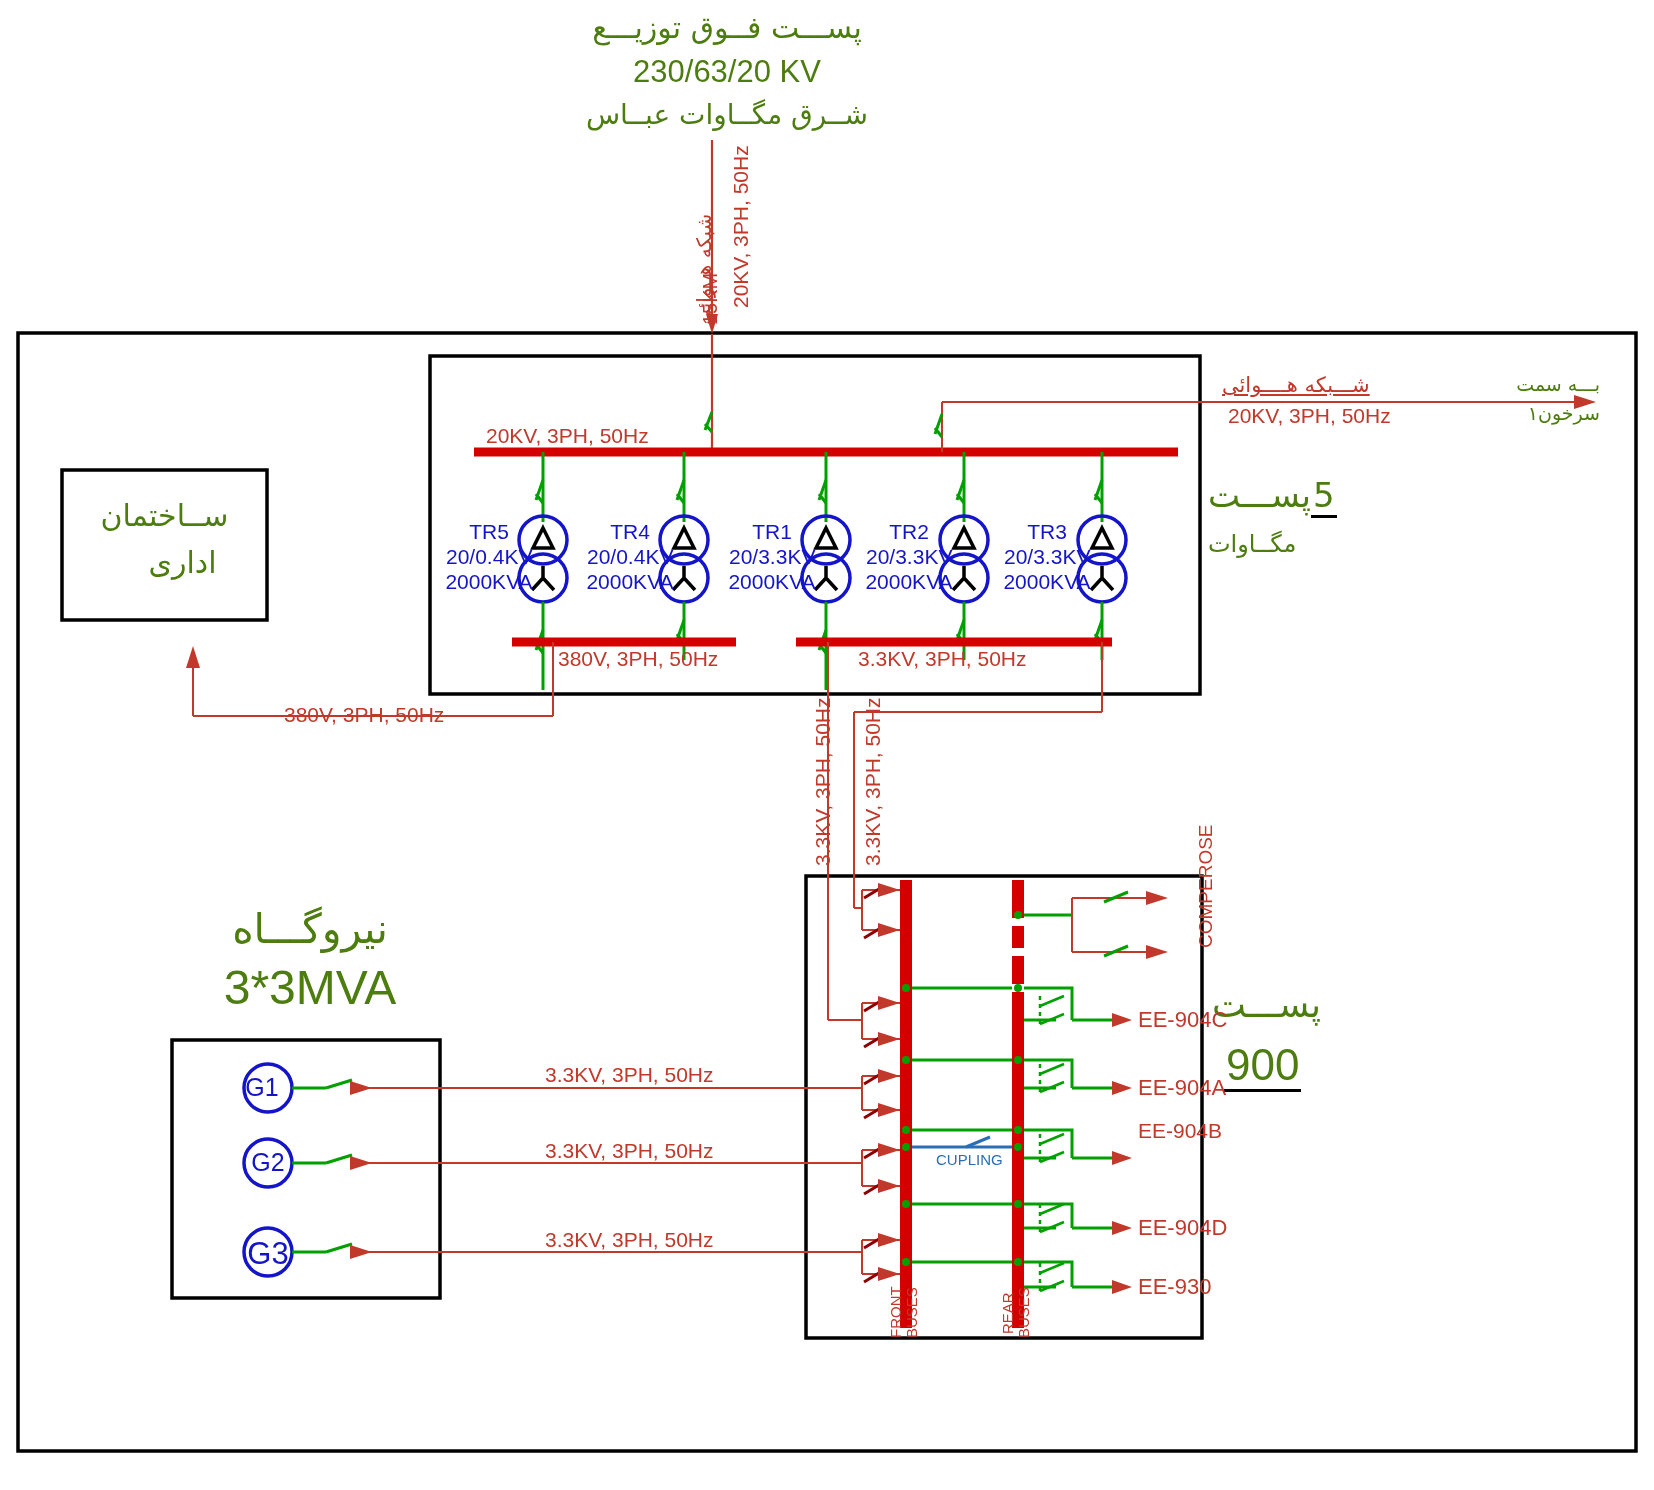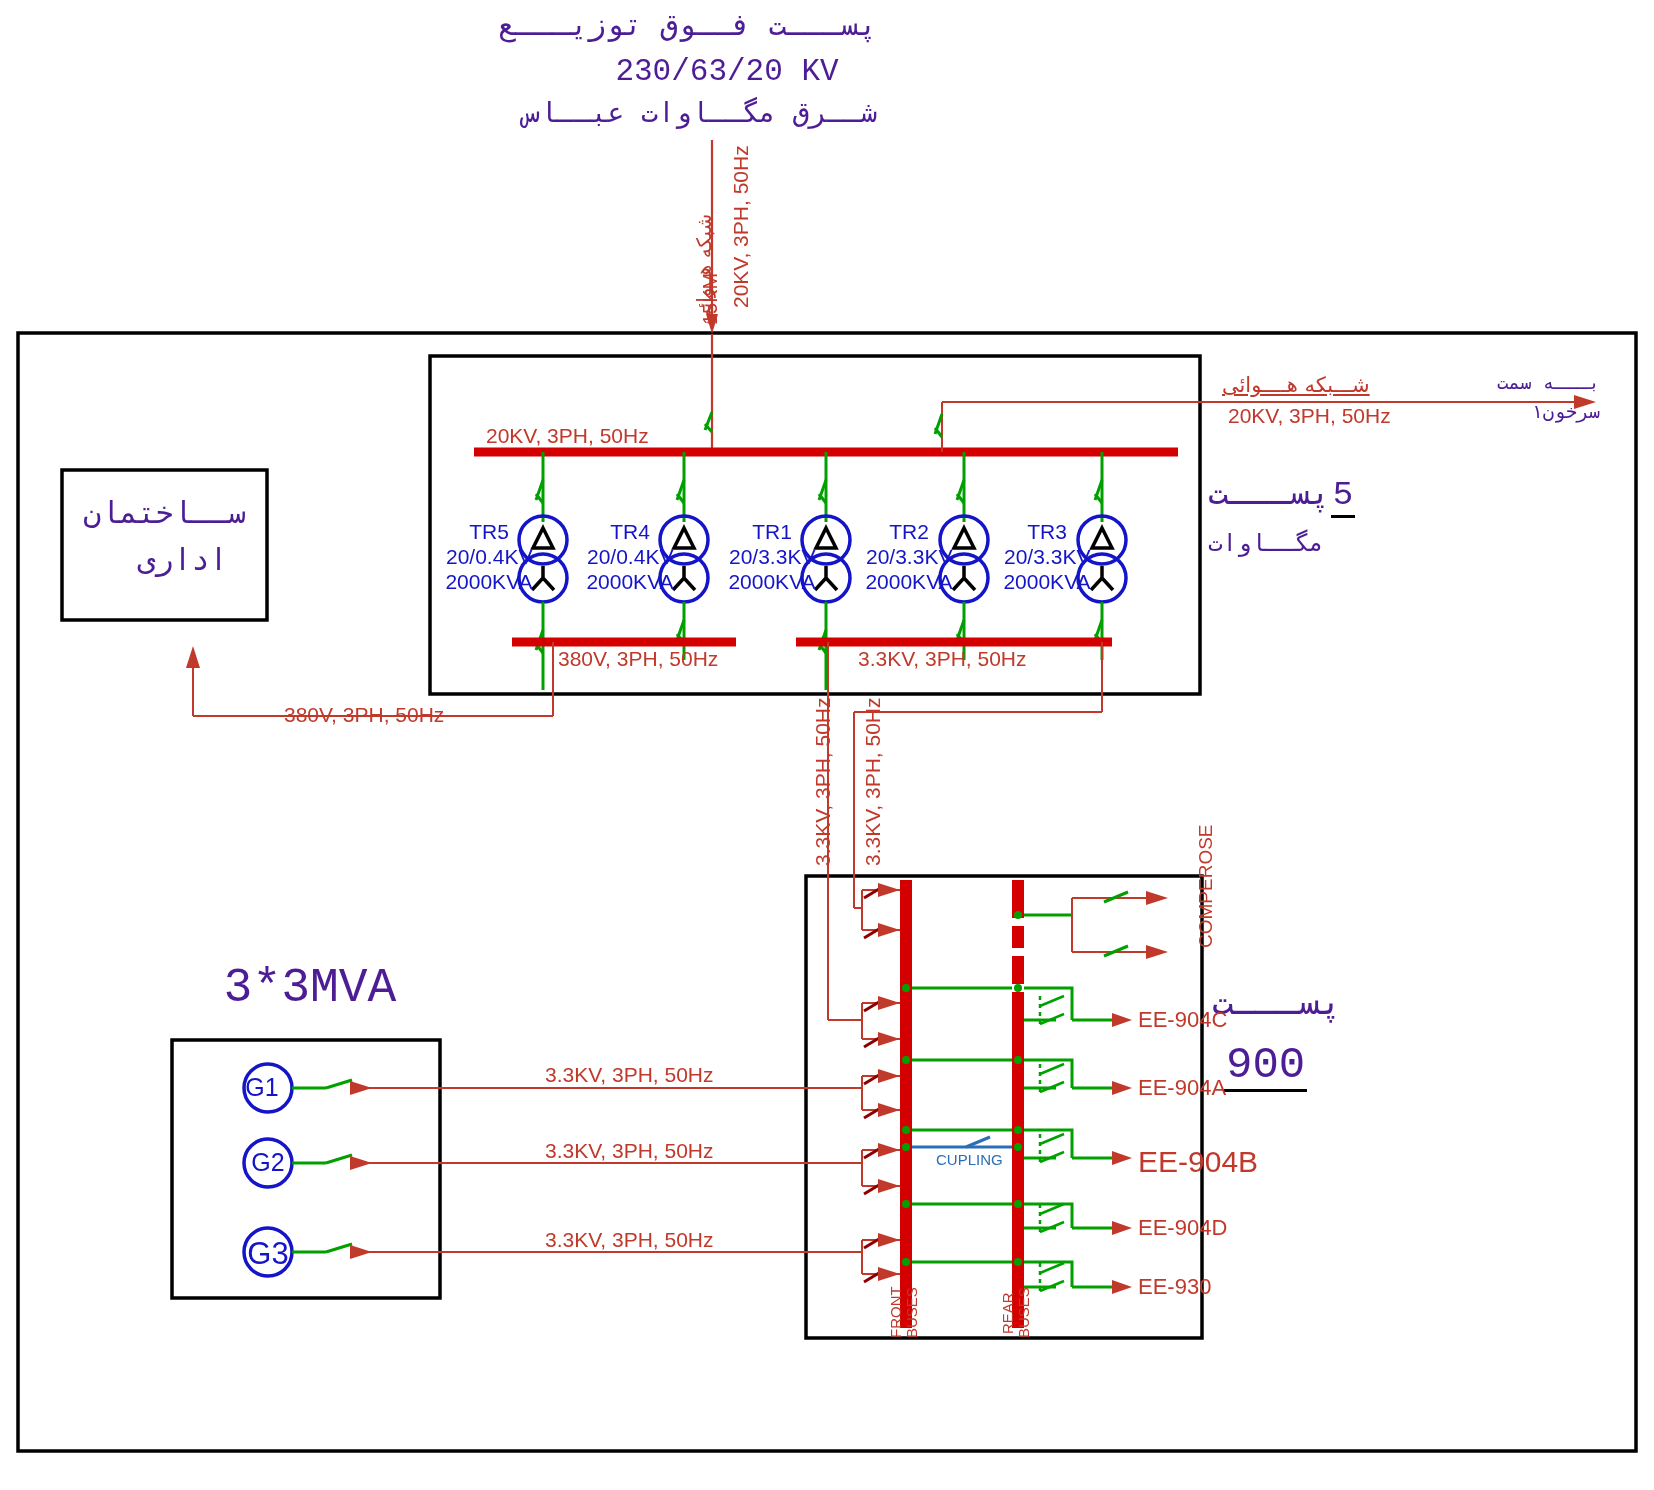--- a/index.html
+++ b/index.html
@@ -28,21 +28,21 @@
     position: absolute;
     white-space: nowrap;
     line-height: 1.05;
   }
   .fa {
     font-family: "DejaVu Sans", sans-serif;
     direction: rtl;
   }
   .red   { color: #c0392b; }
   .blue  { color: #1414c8; }
-  .black { color: #4c1d95; font-family: Liberation Mono, monospace; }
+  .black { color: #4d7c0f; }
   .blu2  { color: #2a6fb5; }
   .vert-up {
     transform: rotate(-90deg);
     transform-origin: 0 0;
   }
   .center { text-align: center; }
   .underline-num {
     border-bottom: 3px solid #000;
     display: inline-block;
     padding: 0 2px 1px 2px;
@@ -394,40 +394,41 @@
   <div class="txt red" style="left:558px; top:648px; font-size:21px;">380V, 3PH, 50Hz</div>
   <div class="txt red" style="left:858px; top:648px; font-size:21px;">3.3KV, 3PH, 50Hz</div>
 
   <div class="txt fa black center" style="left:62px; top:500px; width:205px; font-size:30px;">ســاختمان</div>
   <div class="txt fa black center" style="left:62px; top:547px; width:241px; font-size:30px;">اداری</div>
   <div class="txt red" style="left:284px; top:704px; font-size:21px;">380V, 3PH, 50Hz</div>
 
   <div class="txt red vert-up" style="left:812px; top:866px; font-size:21px;">3.3KV, 3PH, 50Hz</div>
   <div class="txt red vert-up" style="left:862px; top:866px; font-size:21px;">3.3KV, 3PH, 50Hz</div>
 
+  <div class="txt fa black center" style="left:150px; top:908px; width:320px; font-size:41px;">نیروگـــاه</div>
   <div class="txt black center" style="left:150px; top:963px; width:320px; font-size:48px;">3*3MVA</div>
 
   <div class="txt blue center" style="left:244px; top:1074px; width:36px; font-size:25px;">G1</div>
   <div class="txt blue center" style="left:244px; top:1149px; width:48px; font-size:25px;">G2</div>
   <div class="txt blue center" style="left:244px; top:1238px; width:48px; font-size:31px;">G3</div>
 
   <div class="txt red" style="left:545px; top:1064px; font-size:21px;">3.3KV, 3PH, 50Hz</div>
   <div class="txt red" style="left:545px; top:1140px; font-size:21px;">3.3KV, 3PH, 50Hz</div>
   <div class="txt red" style="left:545px; top:1229px; font-size:21px;">3.3KV, 3PH, 50Hz</div>
 
   <div class="txt fa black" style="left:1212px; top:986px; font-size:36px; direction:rtl;">پســـت</div>
   <div class="txt black" style="left:1224px; top:1042px; font-size:44px;">
     <span class="underline-num">900</span>
   </div>
 
   <div class="txt red vert-up" style="left:1196px; top:948px; font-size:19px;">COMPEROSE</div>
 
   <div class="txt red" style="left:1138px; top:1008px; font-size:22px;">EE-904C</div>
   <div class="txt red" style="left:1138px; top:1076px; font-size:22px;">EE-904A</div>
-  <div class="txt red" style="left:1138px; top:1146px; font-size:30px;">EE-904B</div>
+  <div class="txt red" style="left:1138px; top:1120px; font-size:21px;">EE-904B</div>
   <div class="txt red" style="left:1138px; top:1216px; font-size:22px;">EE-904D</div>
   <div class="txt red" style="left:1138px; top:1275px; font-size:22px;">EE-930</div>
 
   <div class="txt blu2" style="left:936px; top:1152px; font-size:15px;">CUPLING</div>
 
   <div class="txt red vert-up" style="left:888px; top:1338px; font-size:15px;">FRONT</div>
   <div class="txt red vert-up" style="left:904px; top:1338px; font-size:15px;">BUSES</div>
   <div class="txt red vert-up" style="left:1000px; top:1334px; font-size:15px;">REAR</div>
   <div class="txt red vert-up" style="left:1016px; top:1338px; font-size:15px;">BUSES</div>
 

